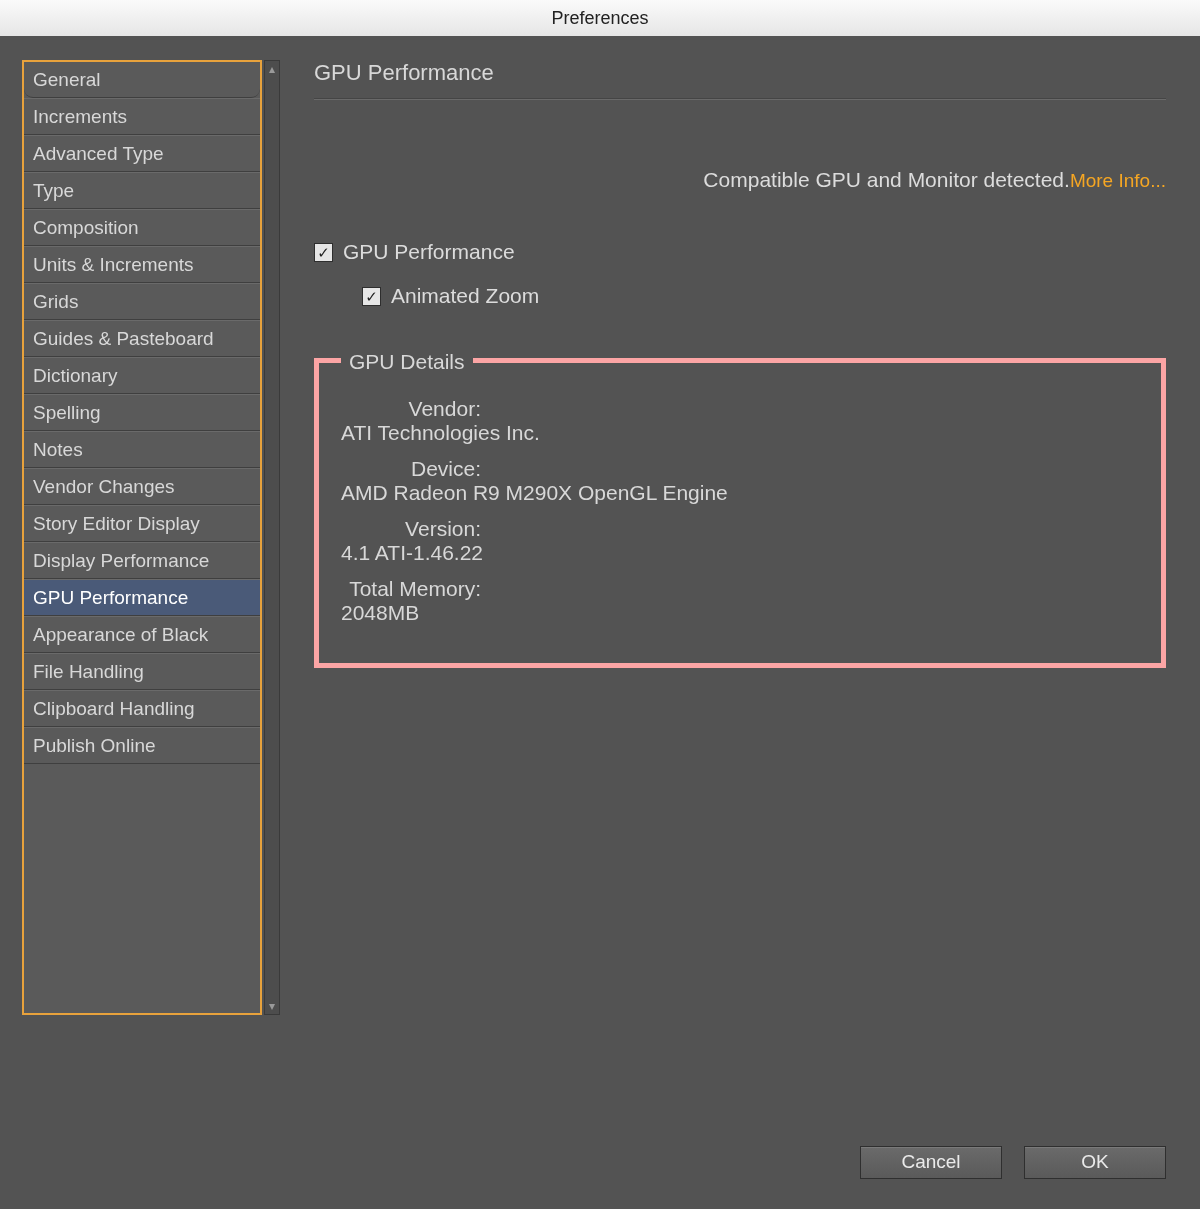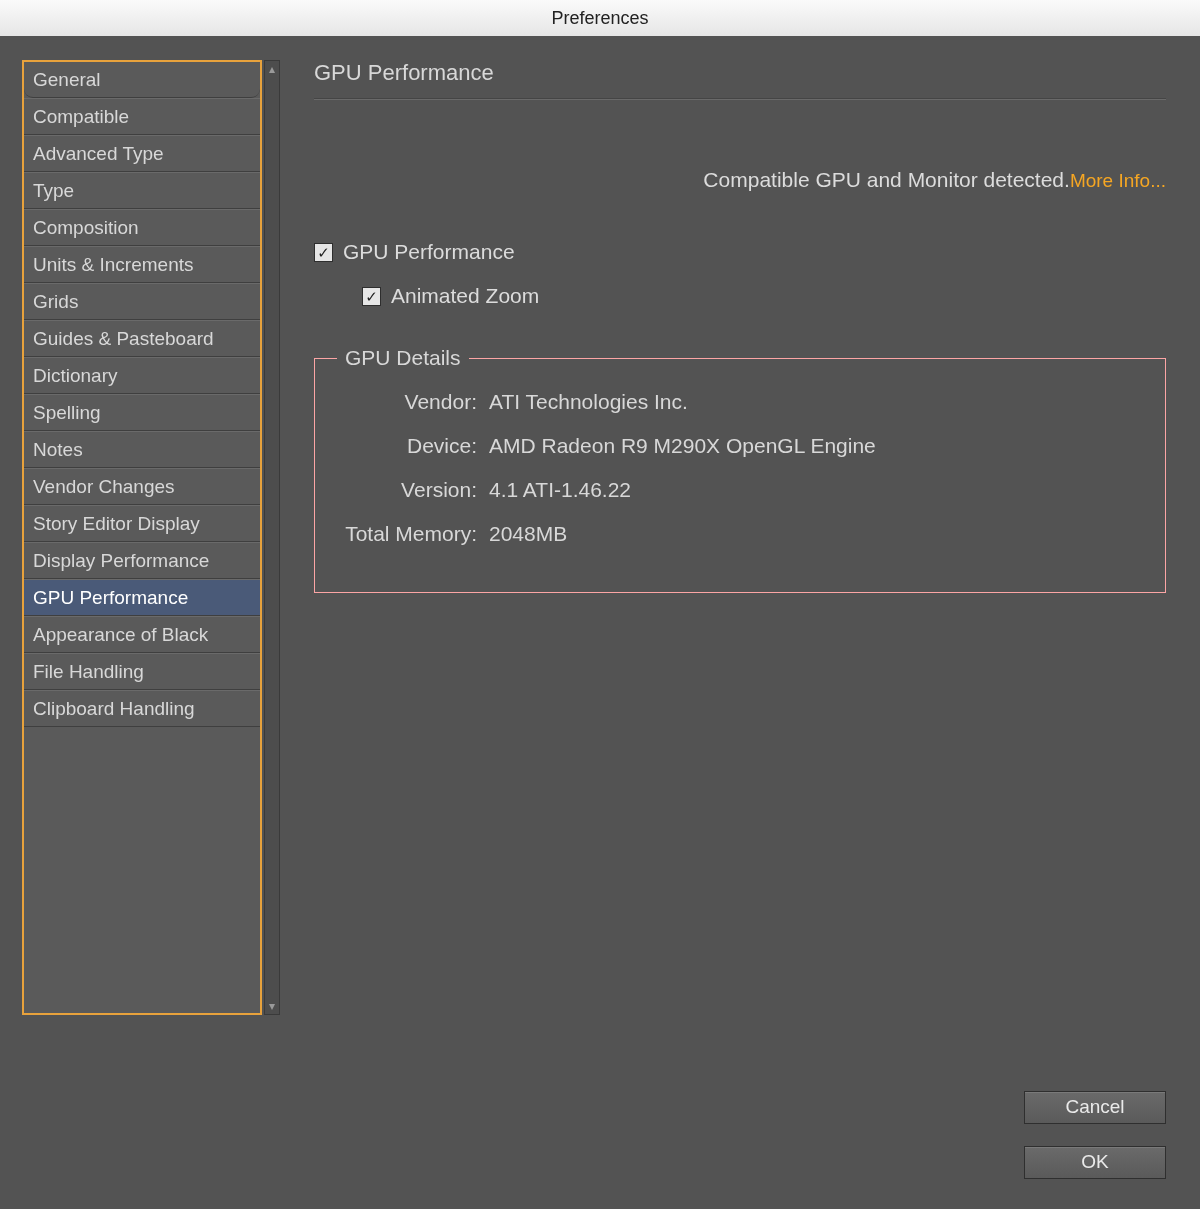--- a/index.html
+++ b/index.html
@@ -98,38 +98,38 @@
     background:#e6e6e6;
     border:1px solid #2e2e2e;
     display:inline-flex;align-items:center;justify-content:center;
     font-size:15px;color:#222;line-height:1;
     cursor:default;
   }
   
   .fieldset{
     position:relative;
     margin-top:50px;
-    border:1px solid #fca5a5;
+    border:5px solid #fca5a5;
     box-sizing:border-box;
-    padding:11px 22px 26px 22px;
+    padding:22px 22px 26px 22px;
   }
   .fieldset .legend{
     position:absolute;
     top:-13px;left:22px;
     background:#535353;
     padding:0 8px;
     font-size:21px;color:#d8d8d8;
   }
-  .kv{display:flex;margin:20px 0;font-size:21px;color:#d8d8d8;}
+  .kv{display:flex;margin:12px 0;font-size:21px;color:#d8d8d8;flex-direction:column;}
   .kv .k{width:140px;text-align:right;margin-right:12px;}
   
   .footer{
     position:absolute;
     right:34px;bottom:30px;
-    display:flex;gap:22px;flex-direction:column;
+    display:flex;gap:22px;
   }
   .btn{
     width:140px;height:31px;
     background:linear-gradient(#6a6a6a,#5a5a5a);
     border:1px solid #2f2f2f;
     color:#eaeaea;
     font-size:19px;
     text-align:center;line-height:29px;
     box-shadow:inset 0 1px 0 #7a7a7a;
     cursor:default;
@@ -140,37 +140,38 @@
 
 <div class="titlebar">
   <span>Preferences</span>
 </div>
 
 <div class="client">
 
   <div class="side-wrap">
     <div class="listbox" id="listbox">
         <div class="item">General</div>
-        <div class="item">Compatible</div>
+        <div class="item">Increments</div>
         <div class="item">Advanced Type</div>
         <div class="item">Type</div>
         <div class="item">Composition</div>
         <div class="item">Units &amp; Increments</div>
         <div class="item">Grids</div>
         <div class="item">Guides &amp; Pasteboard</div>
         <div class="item">Dictionary</div>
         <div class="item">Spelling</div>
         <div class="item">Notes</div>
         <div class="item">Vendor Changes</div>
         <div class="item">Story Editor Display</div>
         <div class="item">Display Performance</div>
         <div class="item selected">GPU Performance</div>
         <div class="item">Appearance of Black</div>
         <div class="item">File Handling</div>
         <div class="item">Clipboard Handling</div>
+        <div class="item">Publish Online</div>
       </div>
     <div class="scrollbar">
       <div class="arrow up">▴</div>
       <div class="arrow down">▾</div>
     </div>
   </div>
 
   <div class="main">
     <div class="pane-title">GPU Performance</div>
     <hr class="rule">

